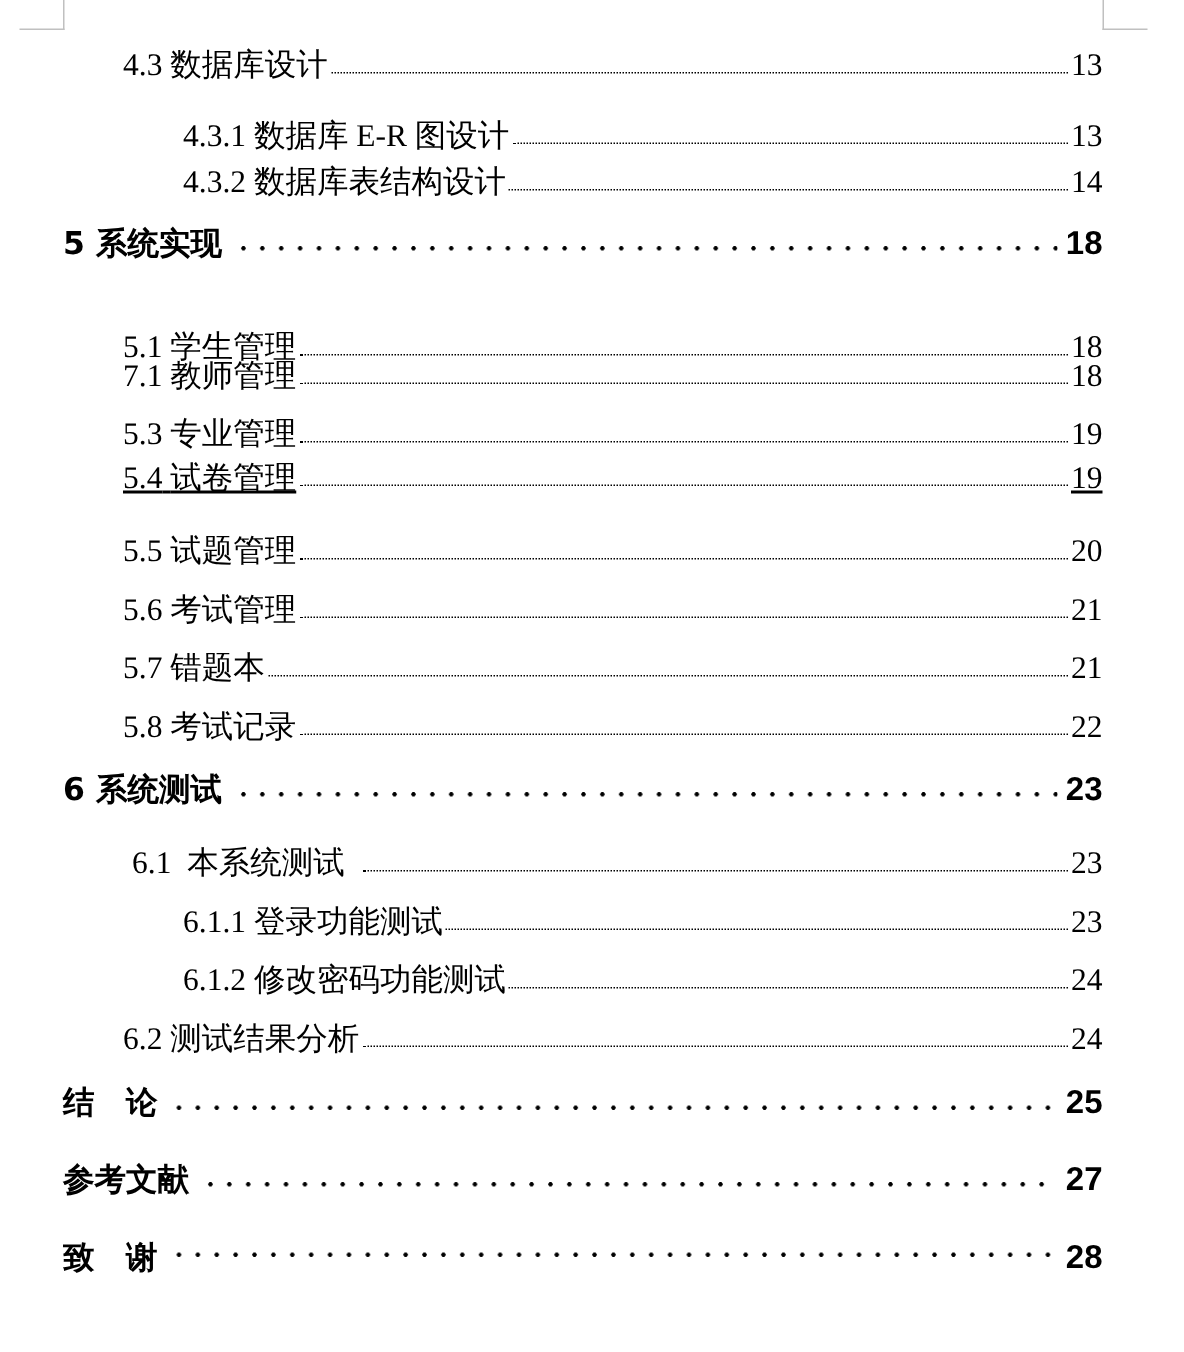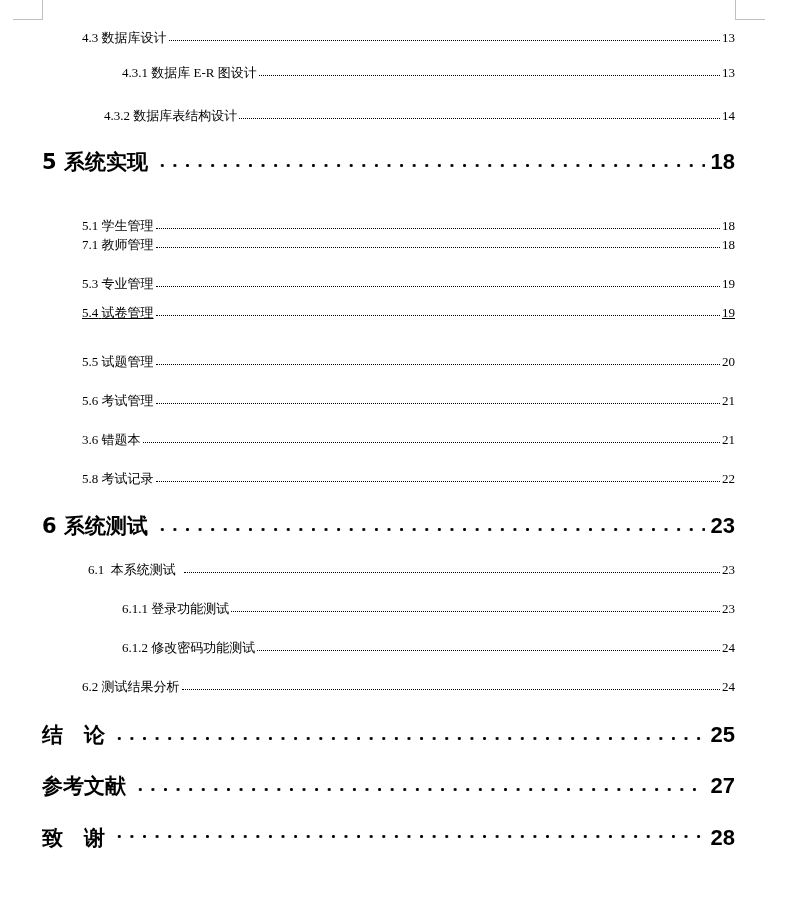--- a/index.html
+++ b/index.html
@@ -16,21 +16,21 @@
     position: absolute; display: flex; align-items: baseline; right: 54px;
     white-space: nowrap;
   }
   .entry .title { flex: 0 0 auto; }
   .entry .leader {
     flex: 1 1 auto; overflow: hidden; margin: 0 2px;
   }
   .entry .page { flex: 0 0 auto; }
 
   .l2, .l3 {
-    font-family: "Liberation Serif", "DejaVu Serif", serif; font-size: 13px;
+    font-family: "Liberation Serif", "DejaVu Serif", serif; font-size: 21px;
   }
   .l2 .leader, .l3 .leader {
     height: 2px; border-bottom: 2px dotted #000; align-self: auto; position: relative; top: -1px;
     border-bottom-width: 1.5px;
   }
   .l1 {
     font-family: "DejaVu Sans", "Liberation Sans", sans-serif; font-size: 21px; font-weight: bold;
   }
   .l1 .leader {
     height: 3px; position: relative; top: -2px;
@@ -47,27 +47,27 @@
 <div class="corner tr"></div>
 
 <div class="toc">
 
   <div class="entry l2" style="left:82px; top:29px;">
     <span class="title"><span>4.3</span> <span>数据库设计</span></span>
     <span class="leader"></span>
     <span class="page">13</span>
   </div>
 
-  <div class="entry l3" style="left:122px; top:64px;">
+  <div class="entry l3" style="left:122px; top:76px;">
     <span class="title"><span>4.3.1</span> <span>数据库 E-R 图设计</span></span>
     <span class="leader"></span>
     <span class="page">13</span>
   </div>
 
-  <div class="entry l3" style="left:104px; top:107px;">
+  <div class="entry l3" style="left:122px; top:107px;">
     <span class="title"><span>4.3.2</span> <span> 数据库表结构设计</span></span>
     <span class="leader"></span>
     <span class="page">14</span>
   </div>
 
   <div class="entry l1" style="left:42px; top:148px;">
     <span class="title"><span>5</span> <span> 系统实现</span></span>
     <span class="leader"></span>
     <span class="page">18</span>
   </div>
@@ -102,21 +102,21 @@
     <span class="page">20</span>
   </div>
 
   <div class="entry l2" style="left:82px; top:392px;">
     <span class="title"><span>5.6</span> <span> 考试管理</span></span>
     <span class="leader"></span>
     <span class="page">21</span>
   </div>
 
   <div class="entry l2" style="left:82px; top:431px;">
-    <span class="title"><span>3.6</span> <span> 错题本</span></span>
+    <span class="title"><span>5.7</span> <span> 错题本</span></span>
     <span class="leader"></span>
     <span class="page">21</span>
   </div>
 
   <div class="entry l2" style="left:82px; top:470px;">
     <span class="title"><span>5.8</span> <span> 考试记录</span></span>
     <span class="leader"></span>
     <span class="page">22</span>
   </div>
 

